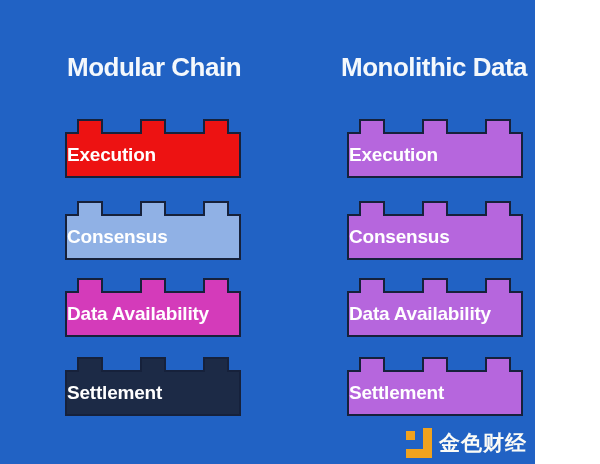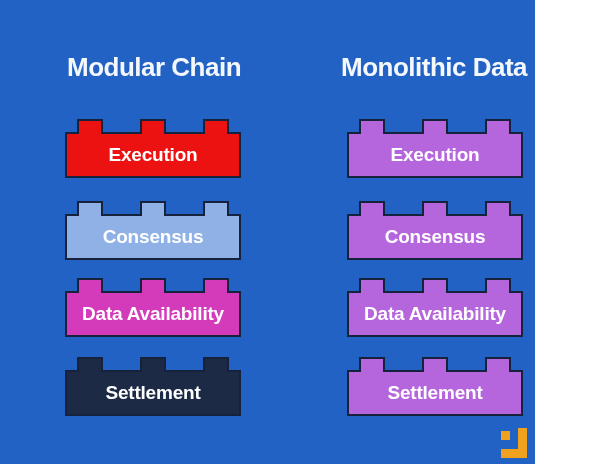--- a/index.html
+++ b/index.html
@@ -49,21 +49,20 @@
   .brick-body {
     position: relative;
     z-index: 1;
     box-sizing: border-box;
     height: 46px;
     margin-top: -2px;
     background: var(--fill);
     border: 2px solid var(--border);
     display: flex;
     align-items: center;
-    justify-content: center;
   }
   .brick-label {
     color: #ffffff;
     font-size: 19px;
     font-weight: 700;
     letter-spacing: -0.2px;
     white-space: nowrap;
   }
 
   
@@ -205,15 +204,16 @@
         <span class="brick-label">Settlement</span>
       </div>
   </div>
 
   <div class="watermark">
     <span class="wm-icon" style="--fill: #f0a21e;">
       <span class="dot"></span>
         <span class="vbar"></span>
         <span class="hbar"></span>
     </span>
+    <span class="wm-text">金色财经</span>
   </div>
 
 </div>
 
 </body></html>

